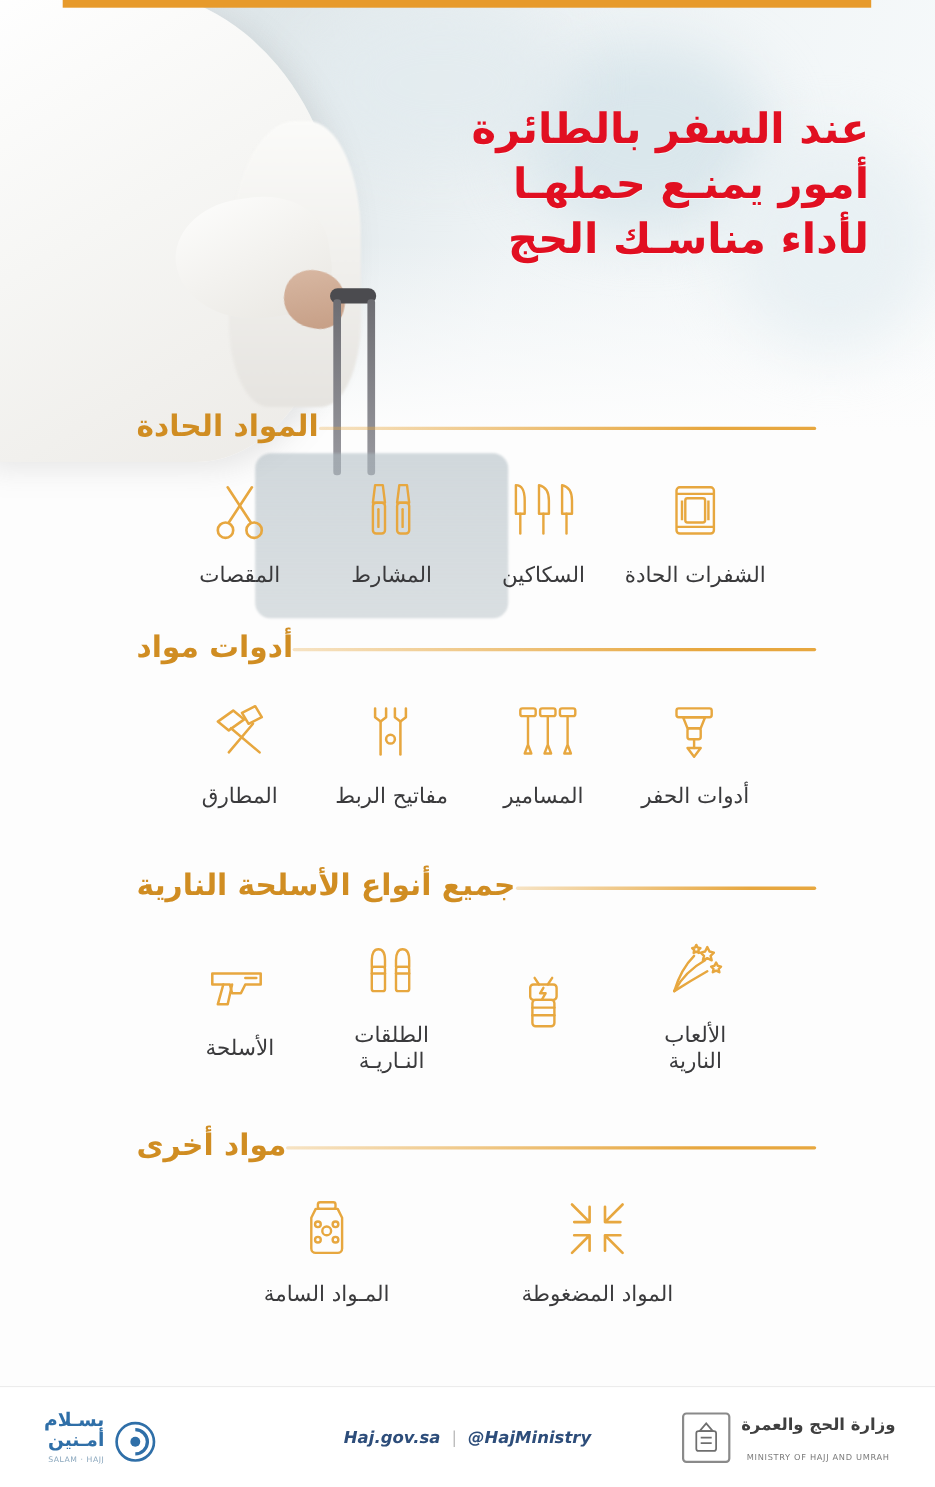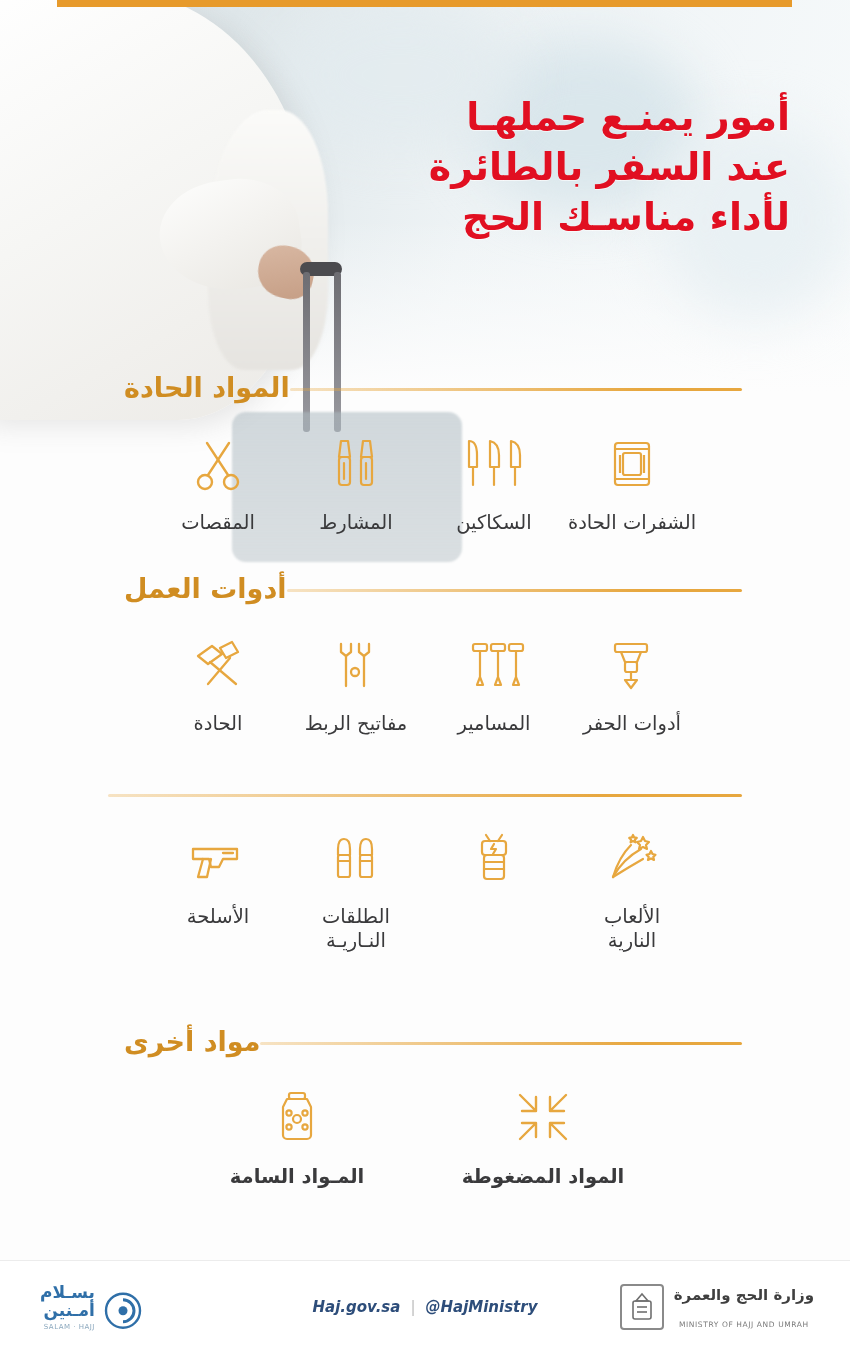--- a/index.html
+++ b/index.html
@@ -127,20 +127,21 @@
     border-radius: 2px;
     margin-top: 4px;
   }
   .items {
     display: flex;
     flex-direction: row-reverse;
     justify-content: center;
     gap: 0px;
     margin-top: 26px;
     padding: 0 64px;
+    align-items: center;
   }
   .item {
     width: 138px;
     text-align: center;
     color: #3d3d3f;
   }
   .item .glyph {
     height: 70px;
     display: flex; align-items: center; justify-content: center;
   }
@@ -211,22 +212,22 @@
     <div class="arm"></div>
     <div class="hand"></div>
     <div class="trolley-handle-bar"></div>
     <div class="trolley-stem-l"></div>
     <div class="trolley-stem-r"></div>
     <div class="suitcase"></div>
   </div>
   <div class="top-rule"></div>
 
   <div class="title-block">
+    <span class="ln">عند السفر بالطائرة</span>
     <span class="ln">أمور يمنـع حملهـا</span>
-    <span class="ln">عند السفر بالطائرة</span>
     <span class="ln">لأداء مناسـك الحج</span>
   </div>
 
   <div class="section" style="top:372px;">
     <div class="sec-head">
       <div class="sec-title">المواد الحادة</div>
       <div class="sec-line"></div>
     </div>
     <div class="items">
 
@@ -282,35 +283,35 @@
           </svg>
         </div>
         <div class="label">الشفرات الحادة</div>
       </div>
 
     </div>
   </div>
 
   <div class="section" style="top:573px;">
     <div class="sec-head">
-      <div class="sec-title">أدوات العمل</div>
+      <div class="sec-title">أدوات مواد</div>
       <div class="sec-line"></div>
     </div>
     <div class="items">
 
       <div class="item">
         <div class="glyph">
           <svg width="64" height="58" viewBox="0 0 64 58" fill="none" stroke="#e7a73f" stroke-width="2.3" stroke-linejoin="round" stroke-linecap="round">
             <path d="M12 20 l14 -10 l10 8 l-14 10 z"></path>
             <line x1="24" y1="26" x2="50" y2="48"></line>
             <path d="M34 12 l12 -6 l6 10 l-12 6 z"></path>
             <line x1="44" y1="22" x2="22" y2="48"></line>
           </svg>
         </div>
-        <div class="label">الحادة</div>
+        <div class="label">المطارق</div>
       </div>
 
       <div class="item">
         <div class="glyph">
           <svg width="66" height="58" viewBox="0 0 66 58" fill="none" stroke="#e7a73f" stroke-width="2.3" stroke-linejoin="round" stroke-linecap="round">
             <path d="M18 8 l0 8 l5 4 l5 -4 l0 -8"></path>
             <path d="M23 20 l0 30"></path>
             <path d="M46 8 l0 8 l-5 4 l-5 -4 l0 -8"></path>
             <path d="M41 20 l0 30"></path>
             <circle cx="32" cy="36" r="4"></circle>
@@ -344,20 +345,21 @@
           </svg>
         </div>
         <div class="label">أدوات الحفر</div>
       </div>
 
     </div>
   </div>
 
   <div class="section" style="top:790px;">
     <div class="sec-head">
+      <div class="sec-title">جميع أنواع الأسلحة النارية</div>
       <div class="sec-line"></div>
     </div>
     <div class="items">
 
       <div class="item">
         <div class="glyph">
           <svg width="70" height="58" viewBox="0 0 70 58" fill="none" stroke="#e7a73f" stroke-width="2.3" stroke-linejoin="round" stroke-linecap="round">
             <path d="M10 20 l44 0 l0 10 l-14 0 l-4 8 l-8 0 l-2 -8 l-16 0 z"></path>
             <path d="M28 30 l-4 18 l-9 0 l5 -18"></path>
             <line x1="40" y1="24" x2="50" y2="24"></line>
@@ -410,21 +412,21 @@
       </div>
 
     </div>
   </div>
 
   <div class="section" style="top:1026px;">
     <div class="sec-head">
       <div class="sec-title">مواد أخرى</div>
       <div class="sec-line"></div>
     </div>
-    <div class="items" style="gap:56px;font-weight:bold;">
+    <div class="items" style="gap:56px;">
 
       <div class="item" style="width:180px;">
         <div class="glyph">
           <svg width="60" height="62" viewBox="0 0 60 62" fill="none" stroke="#e7a73f" stroke-width="2.2" stroke-linejoin="round" stroke-linecap="round">
             <rect x="22" y="6" width="16" height="6" rx="2"></rect>
             <path d="M20 12 l20 0 l4 8 l0 28 a4 4 0 0 1 -4 4 l-20 0 a4 4 0 0 1 -4 -4 l0 -28 z"></path>
             <circle cx="30" cy="32" r="4"></circle>
             <circle cx="22" cy="26" r="2.6"></circle>
             <circle cx="38" cy="26" r="2.6"></circle>
             <circle cx="22" cy="40" r="2.6"></circle>

